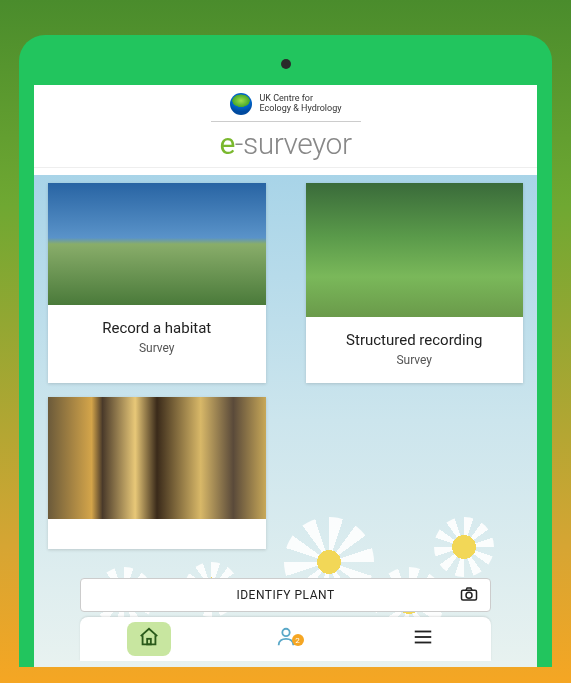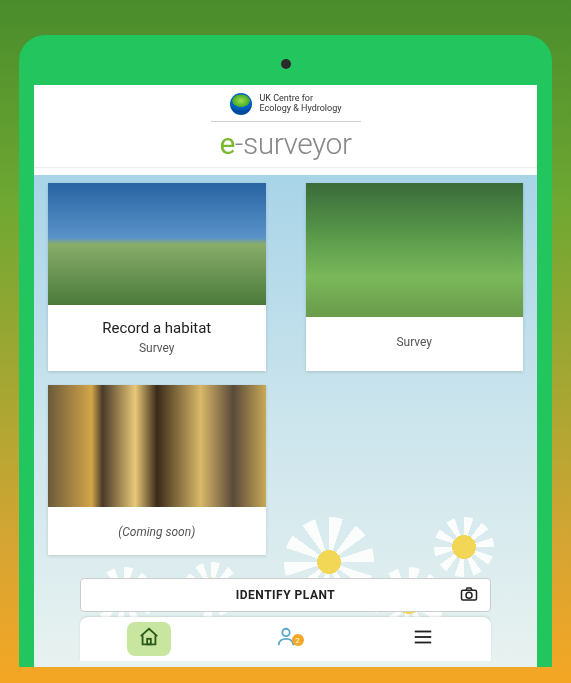--- a/index.html
+++ b/index.html
@@ -109,21 +109,20 @@
     position: absolute;
     left: 46px; right: 46px;
     bottom: 55px;
     height: 34px;
     background: #fff;
     border: 1px solid #ccc;
     border-radius: 4px;
     display: flex; align-items: center; justify-content: center;
     font-size: 12px; letter-spacing: 0.5px; color: #222;
     cursor: pointer;
-    font-weight: bold;
   }
   .identify-bar .cam {
     position: absolute; right: 12px;
   }
   .bottom-nav {
     position: absolute;
     left: 46px; right: 46px; bottom: 6px;
     height: 44px;
     background: #fff;
     border-radius: 8px 8px 0 0;
@@ -180,27 +179,27 @@
         <div class="card c1">
           <div class="card-img"></div>
           <div class="card-body">
             <div class="card-title">Record a habitat</div>
             <div class="card-sub">Survey</div>
           </div>
         </div>
         <div class="card c2">
           <div class="card-img"></div>
           <div class="card-body">
+            <div class="card-title">Structured recording</div>
             <div class="card-sub">Survey</div>
           </div>
         </div>
         <div class="card c3">
           <div class="card-img"></div>
           <div class="card-body">
-            <div class="card-sub italic">(Coming soon)</div>
           </div>
         </div>
       </div>
 
       <div class="identify-bar">
         <span>IDENTIFY PLANT</span>
         <span class="cam">
           <svg width="18" height="16" viewBox="0 0 24 20" fill="none" stroke="#222" stroke-width="2">
             <rect x="2" y="5" width="20" height="13" rx="2"></rect>
             <circle cx="12" cy="11.5" r="4"></circle>

